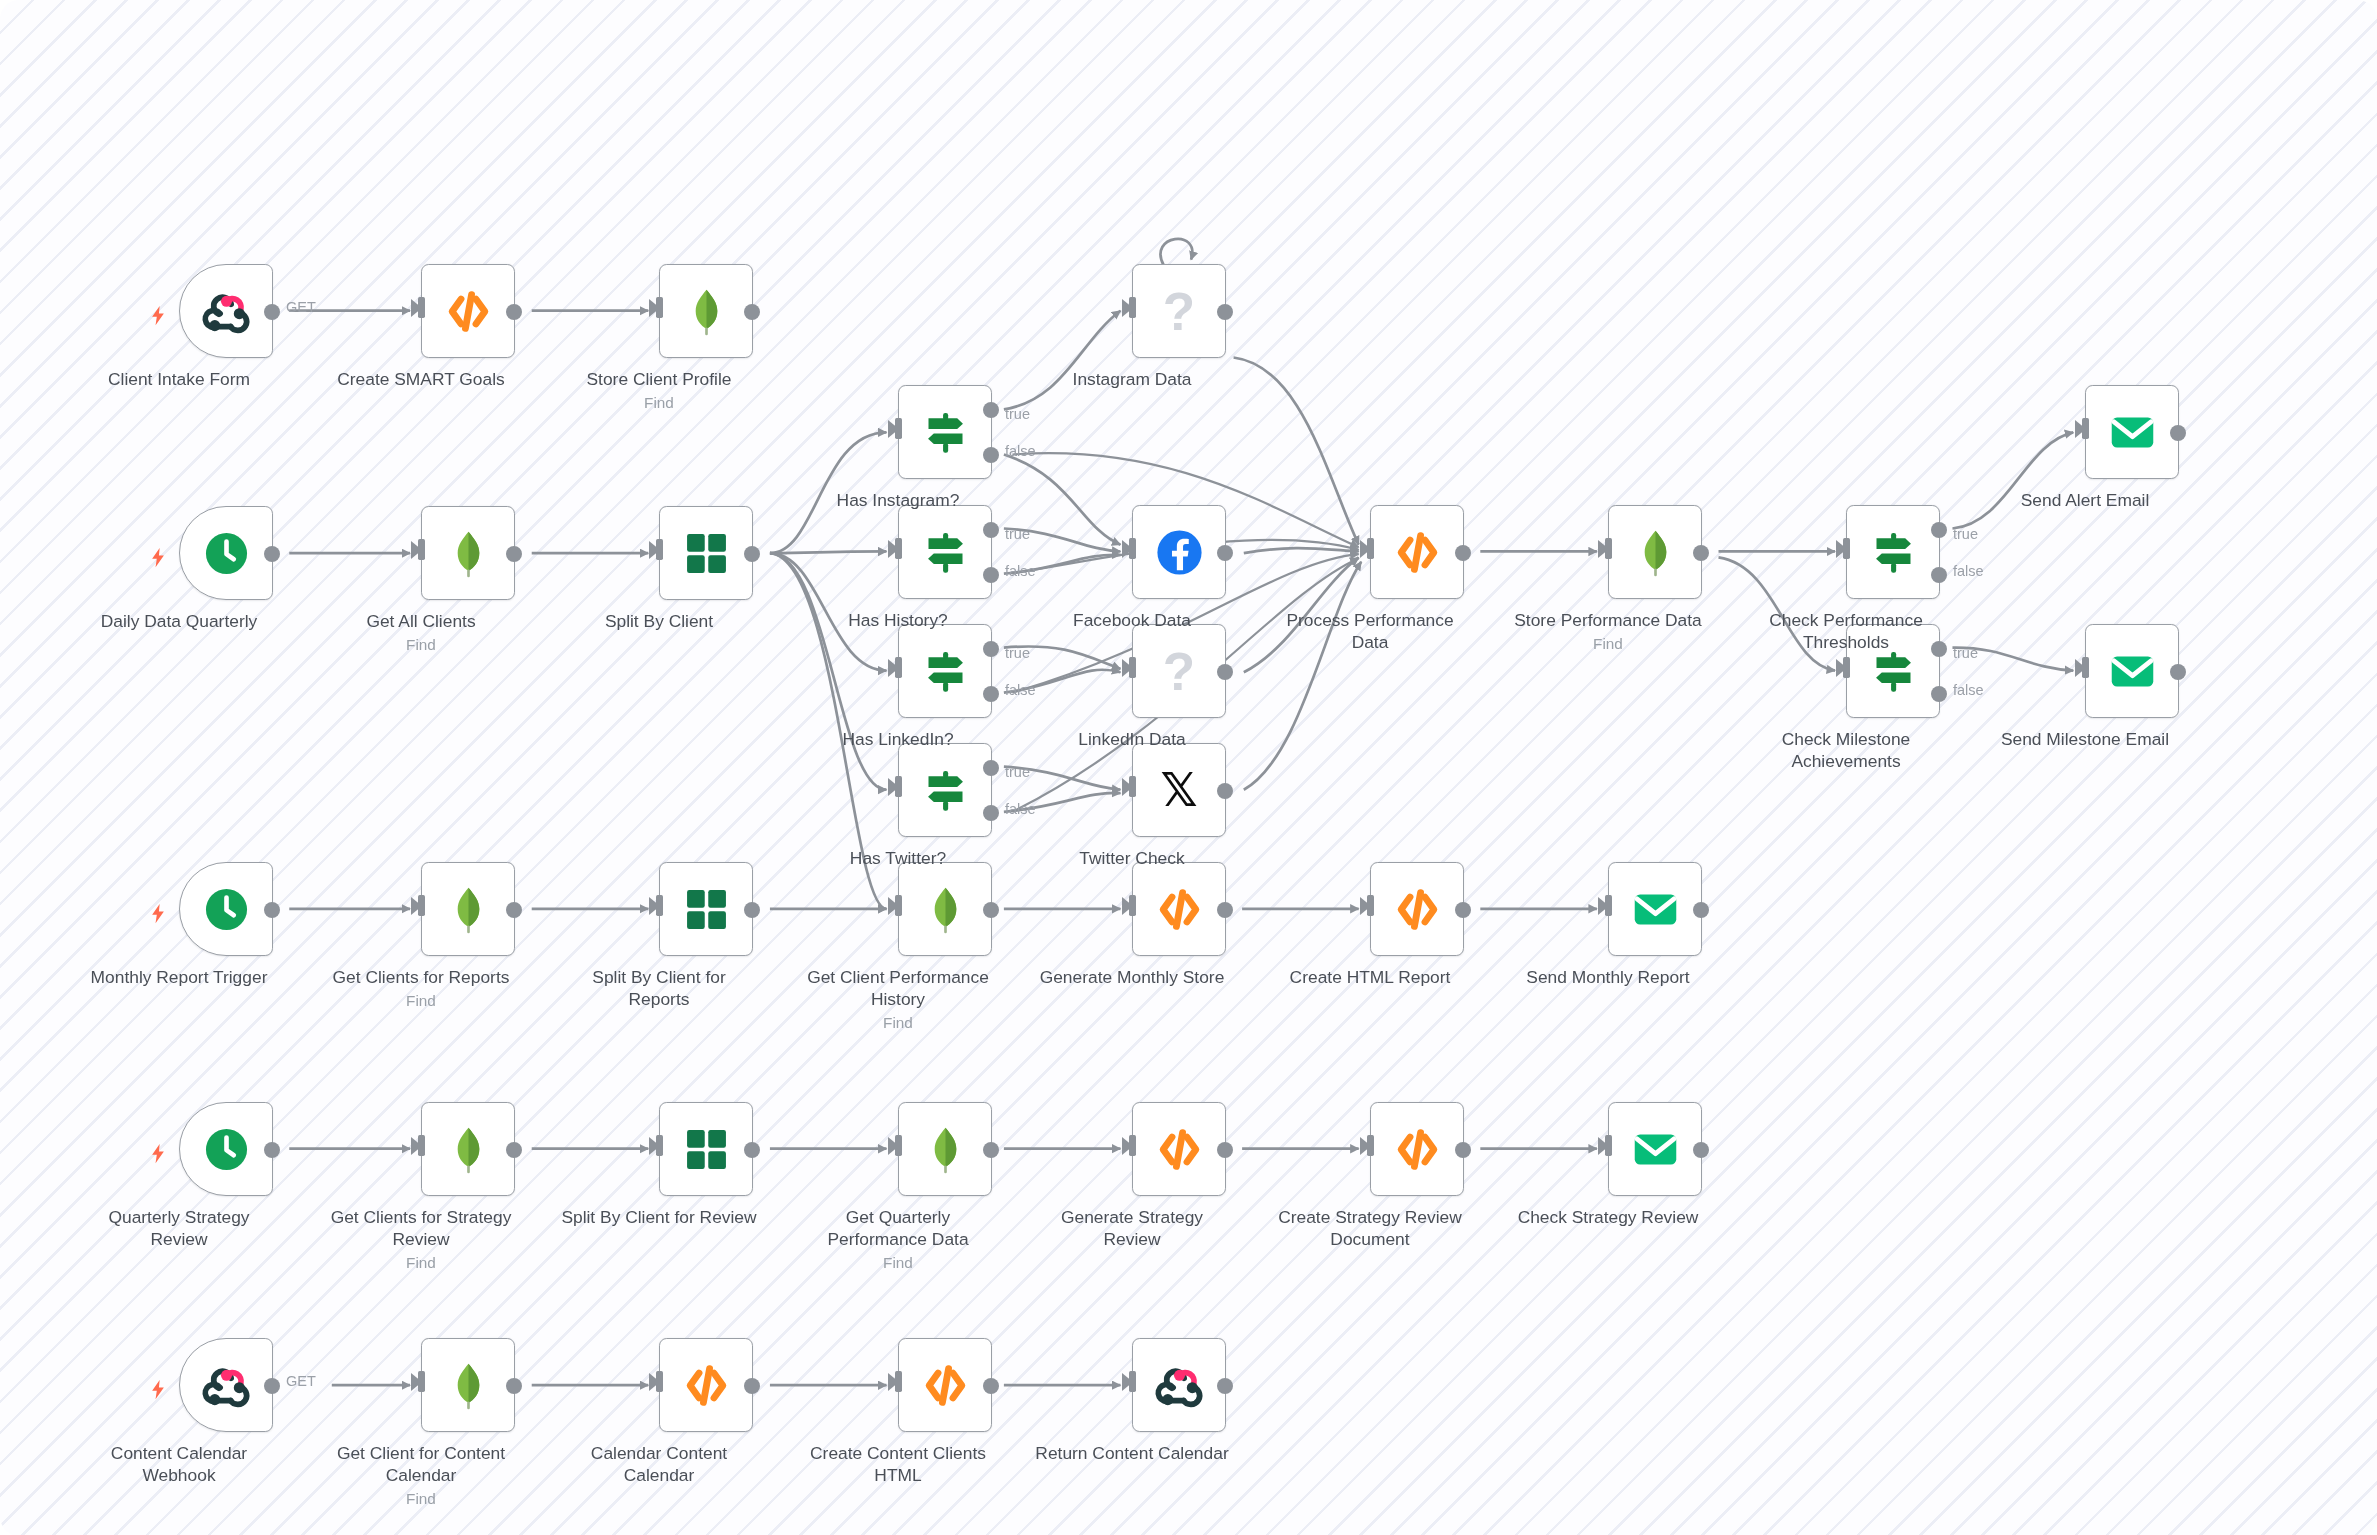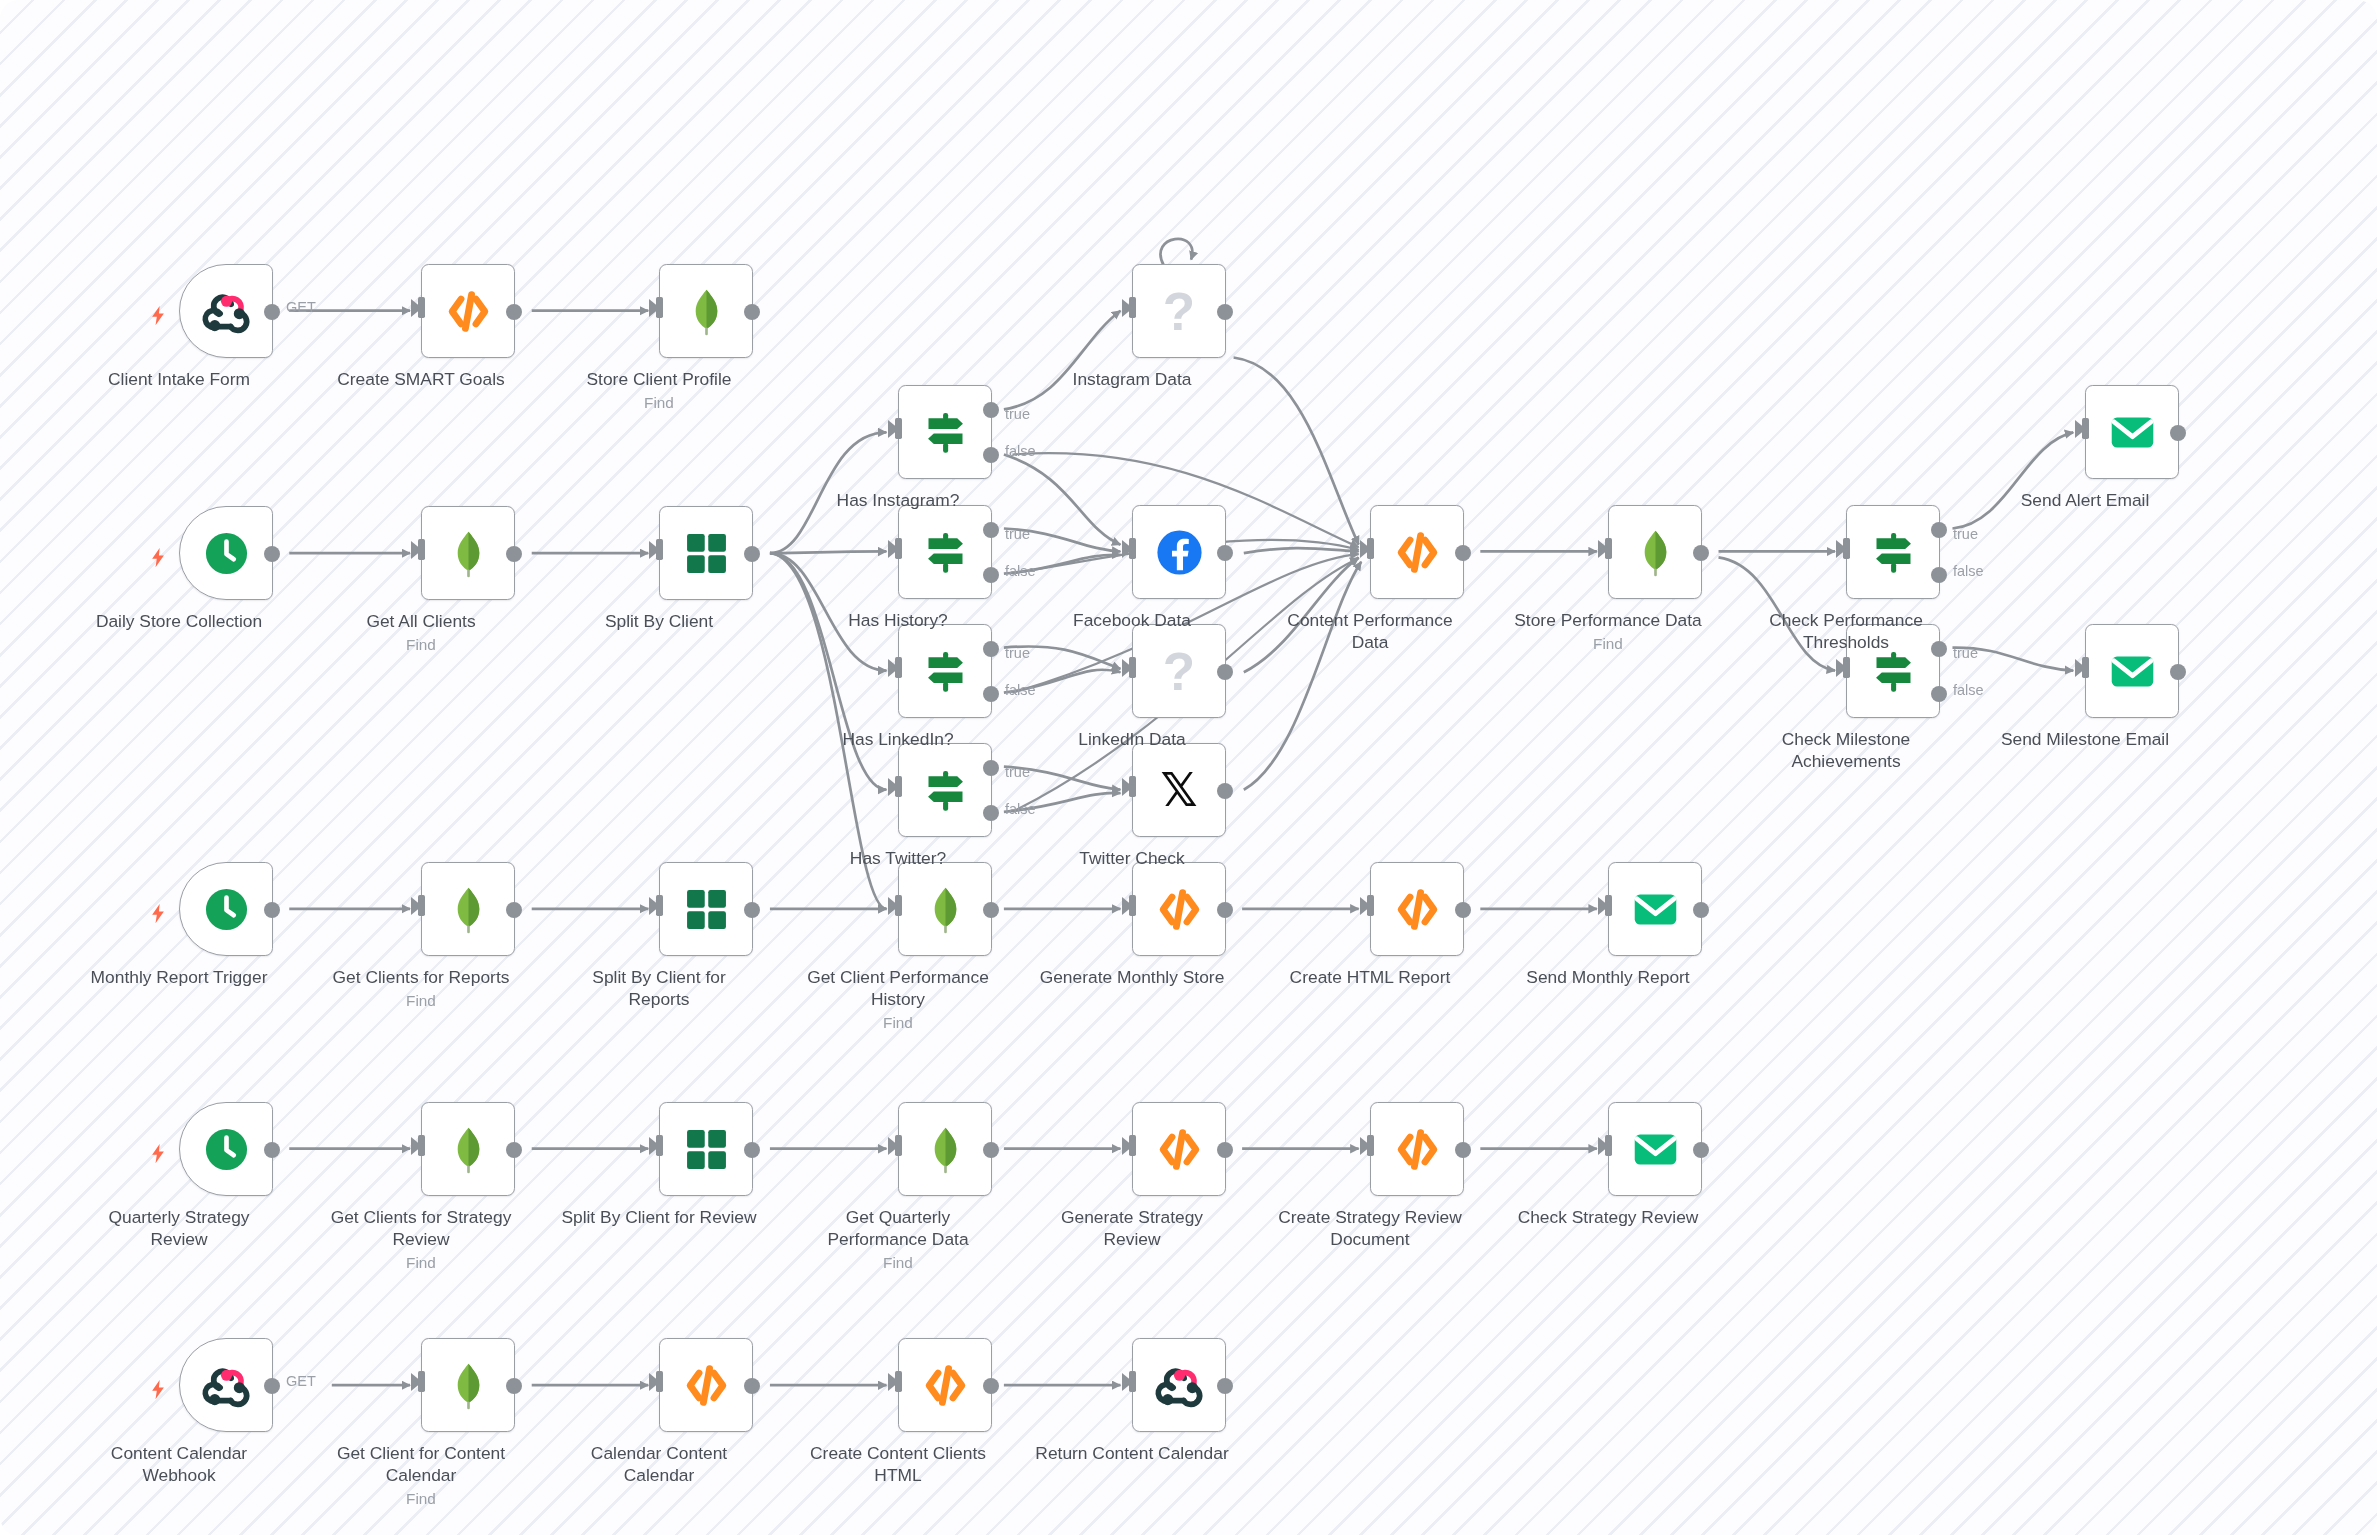--- a/index.html
+++ b/index.html
@@ -212,21 +212,21 @@
             <svg class="ico" viewBox="0 0 24 24">
         <circle cx="12" cy="12" r="9.3" fill="#13a257"></circle>
         <path d="M12 6.6v5.7l3.3 2.3" fill="none" stroke="#ffffff" stroke-width="2.1" stroke-linecap="round" stroke-linejoin="round"></path>
       </svg>
           </span>
           <span class="bolt"><svg width="22" height="29" viewBox="0 0 24 24">
               <path d="M13.8 1.5 5.6 13.3h5.1L9.3 22.5 18.4 9.9h-5.4z" fill="#ff6a4d"></path>
             </svg></span>
           <span class="port out"></span>
         </div>
-        <div class="nlabel">Daily Store Collection</div>
+        <div class="nlabel">Daily Data Quarterly</div>
       </div>
       <div class="node z2" style="left: 421px; top: 506px; z-index: 20;">
         <div class="nbox">
           <span style="display: flex; align-items: center; justify-content: center;">
             <svg class="ico" viewBox="0 0 24 24">
         <path d="M12 2.2c2.6 3.2 4.9 6 4.9 9.6 0 4-2.3 6.6-4.9 8.1-2.6-1.5-4.9-4.1-4.9-8.1 0-3.6 2.3-6.4 4.9-9.6z" fill="#7fbb43"></path>
         <path d="M12 2.2c2.6 3.2 4.9 6 4.9 9.6 0 4-2.3 6.6-4.9 8.1z" fill="#5e9a34"></path>
         <path d="M12 19.9v2.3" stroke="#9fb58c" stroke-width="1.2" stroke-linecap="round"></path>
       </svg>
           </span>
@@ -381,21 +381,21 @@
             <svg class="ico" viewBox="0 0 24 24">
         <path d="M8.6 6.4 4.6 12l4 5.6" fill="none" stroke="#ff8b1f" stroke-width="3.1" stroke-linecap="round" stroke-linejoin="round"></path>
         <path d="M15.4 6.4 19.4 12l-4 5.6" fill="none" stroke="#ff8b1f" stroke-width="3.1" stroke-linecap="round" stroke-linejoin="round"></path>
         <path d="M13.4 4.4 10.6 19.6" fill="none" stroke="#ff8b1f" stroke-width="3.1" stroke-linecap="round"></path>
       </svg>
           </span>
           <span class="in-arrow"></span>
           <span class="in-bar"></span>
           <span class="port out"></span>
         </div>
-        <div class="nlabel">Content Performance
+        <div class="nlabel">Process Performance
 Data</div>
       </div>
       <div class="node z2" style="left: 1608px; top: 505px; z-index: 20;">
         <div class="nbox">
           <span style="display: flex; align-items: center; justify-content: center;">
             <svg class="ico" viewBox="0 0 24 24">
         <path d="M12 2.2c2.6 3.2 4.9 6 4.9 9.6 0 4-2.3 6.6-4.9 8.1-2.6-1.5-4.9-4.1-4.9-8.1 0-3.6 2.3-6.4 4.9-9.6z" fill="#7fbb43"></path>
         <path d="M12 2.2c2.6 3.2 4.9 6 4.9 9.6 0 4-2.3 6.6-4.9 8.1z" fill="#5e9a34"></path>
         <path d="M12 19.9v2.3" stroke="#9fb58c" stroke-width="1.2" stroke-linecap="round"></path>
       </svg>

